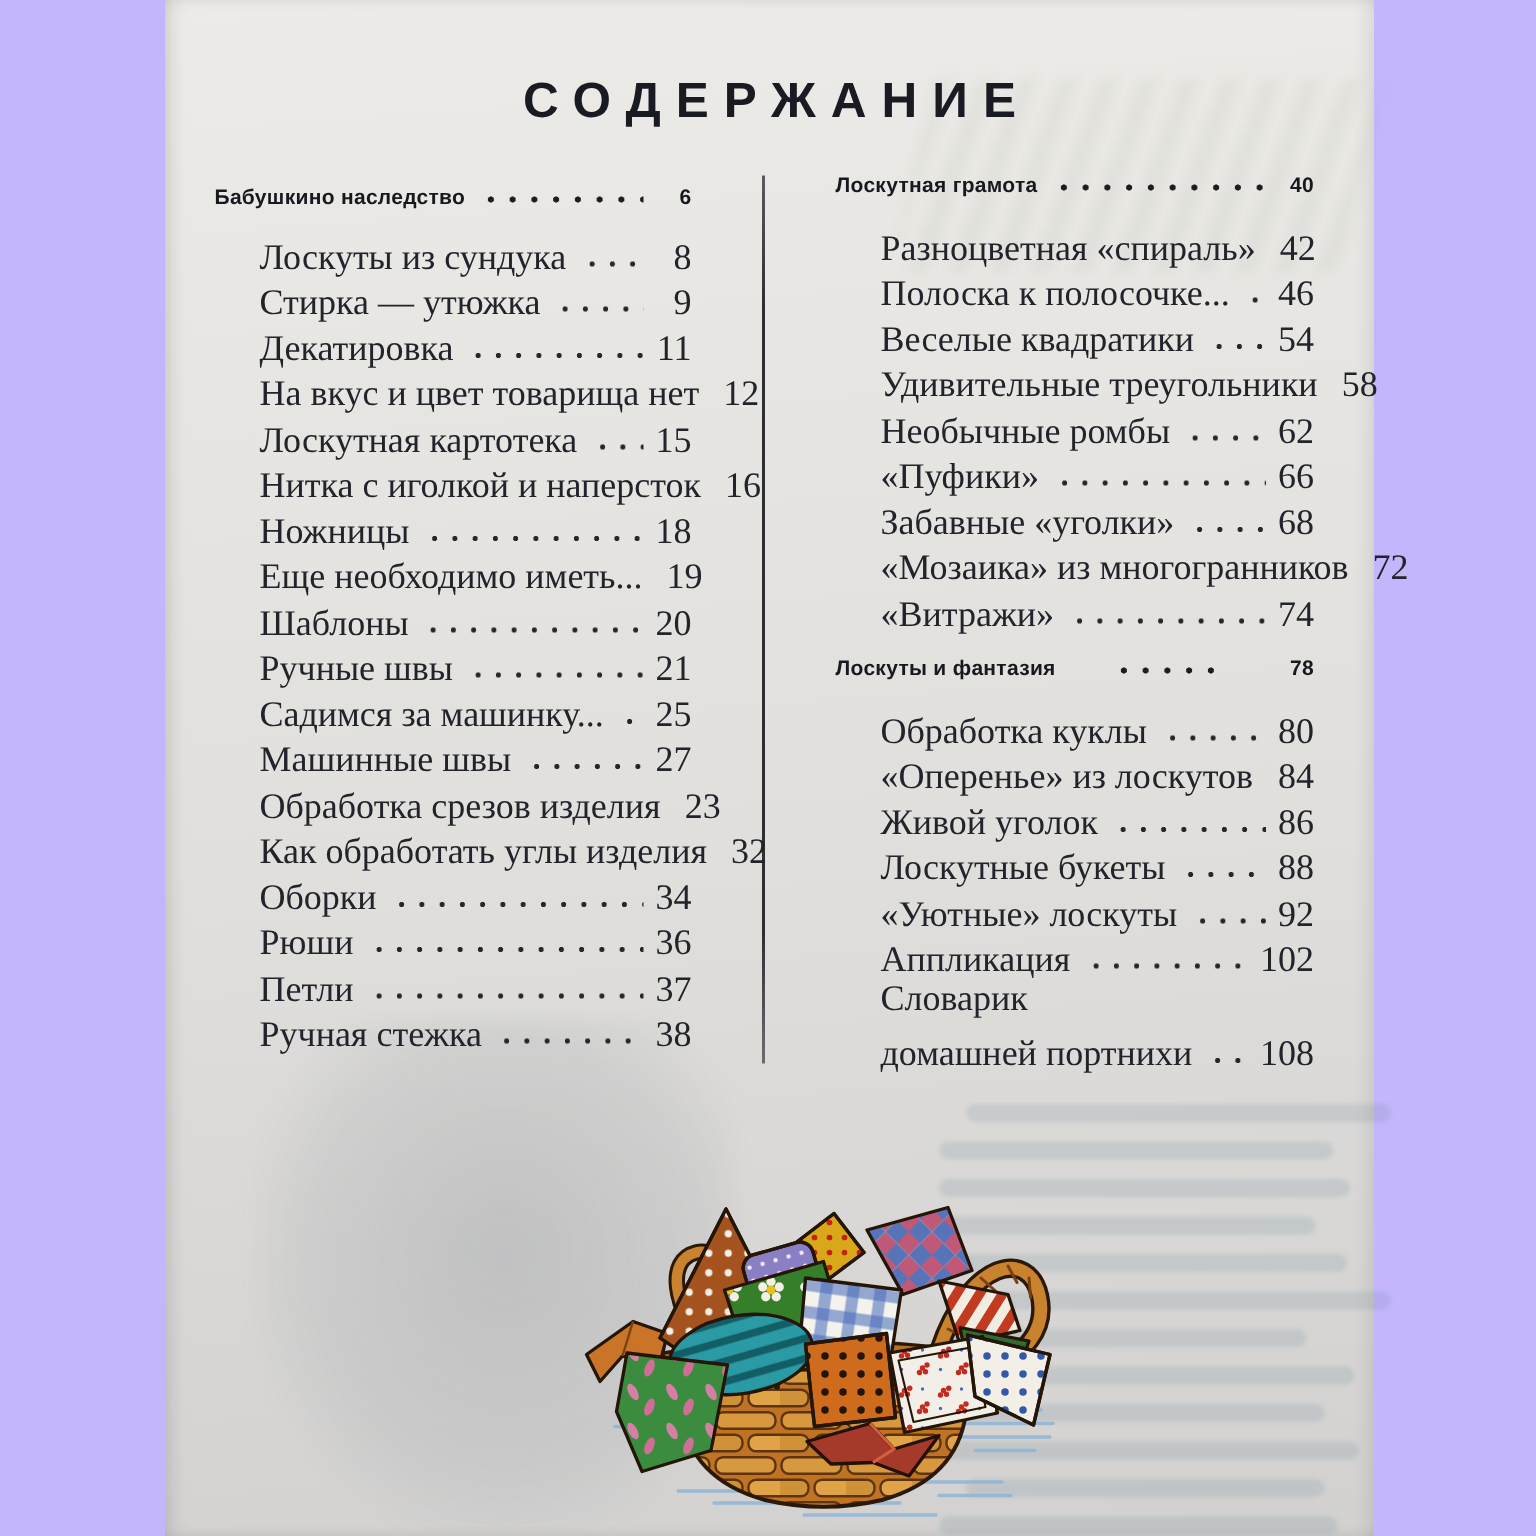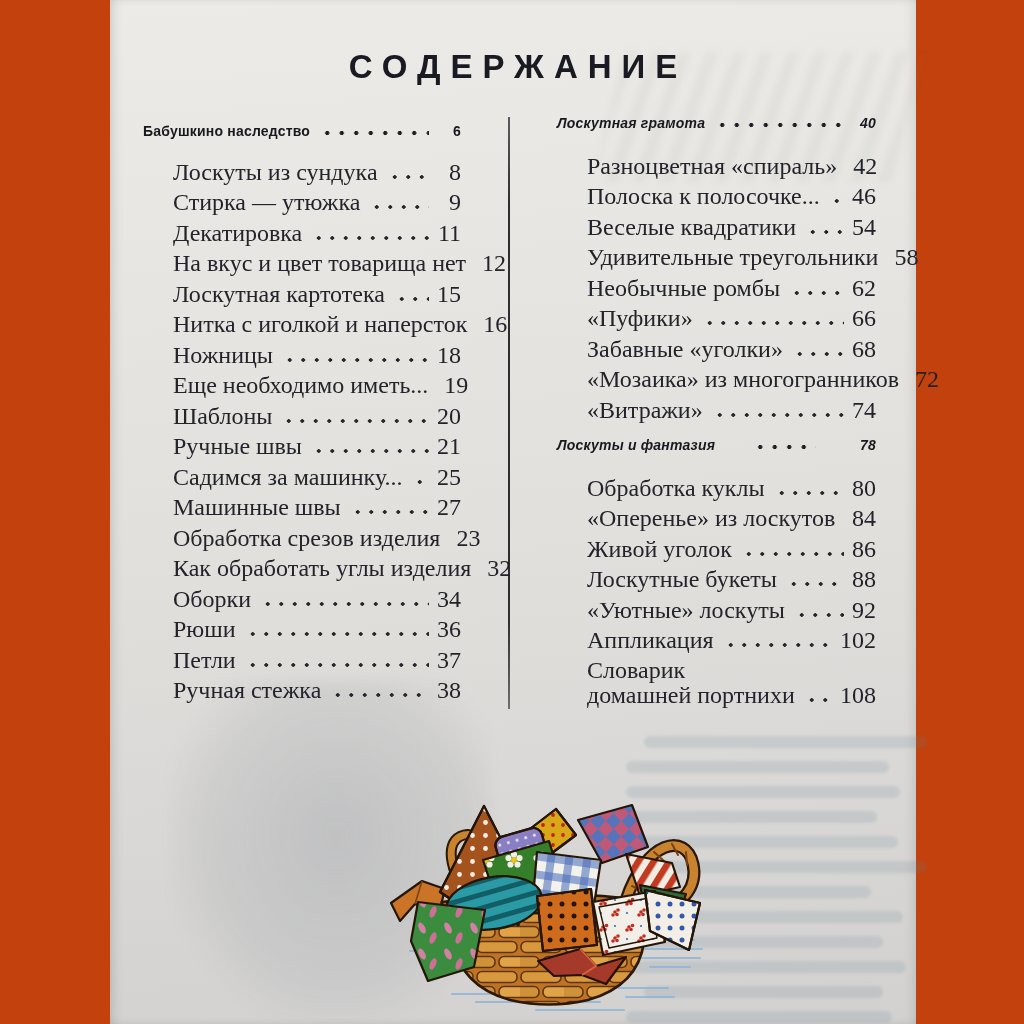--- a/index.html
+++ b/index.html
@@ -1,21 +1,21 @@
 <!DOCTYPE html>
 <html lang="ru"><head>
 <meta charset="utf-8">
 <style>
   html,body{margin:0;padding:0;}
   body{
     width:1024px;height:1024px;position:relative;overflow:hidden;
     background:#ffffff;
     font-family:"Liberation Serif", serif;
   }
-  .photo{position:absolute;inset:0;background:#c2410c;}
+  .photo{position:absolute;inset:0;background:#c4b5fd;}
   
   .page{
     position:absolute;left:110px;top:0;width:806px;height:1024px;
     background:linear-gradient(176deg,#edebe7 0%,#e6e5e1 28%,#e0dfdc 55%,#d8d7d5 80%,#d2d1d0 100%);
     box-shadow:inset 7px 0 14px -7px rgba(0,0,0,.20), inset -7px 0 14px -7px rgba(0,0,0,.14);
   }
   
   .ghost{position:absolute;pointer-events:none;}
   .g-blob{
     left:60px;top:680px;width:320px;height:340px;
@@ -52,35 +52,35 @@
   .col-right{left:447px;top:115px;width:319px;}
   .row{display:flex;align-items:baseline;height:30.5px;}
   .row.item{
     font-family:"Liberation Serif", serif;font-size:24px;
     padding-left:30px;
   }
   .row.section{
     font-family:"Liberation Sans", sans-serif;font-weight:700;font-size:14px;
     letter-spacing:.2px;color:#18181f;margin-bottom:5px;
   }
-  .col-right .row.section{margin-bottom:7px;font-style:italic;}
+  .col-right .row.section{margin-bottom:7px;}
   .col-right .row.section:not(:first-child){margin-top:10px;gap:28px;}
   .lbl{white-space:nowrap;}
   .pg{margin-left:5px;flex-shrink:0;min-width:24px;text-align:right;}
   .dots{
     flex:1;height:6px;margin:0 3px 0 8px;min-width:0;
     background-image:radial-gradient(circle, #26262c 1.55px, rgba(0,0,0,0) 1.95px);
     background-size:13.5px 6px;background-repeat:repeat-x;
     background-position:2px bottom;
   }
   .row.section .dots{
     background-image:radial-gradient(circle, #1c1c23 1.85px, rgba(0,0,0,0) 2.25px);
     background-size:14.5px 6px;
   }
-  .row.twoline{height:58px;flex-direction:column;align-items:stretch;justify-content:flex-start;}
+  .row.twoline{height:58px;flex-direction:column;align-items:stretch;justify-content:flex-end;gap:12px;}
   .row.twoline .l1{line-height:25px;}
   .row.twoline .l2{display:flex;align-items:baseline;line-height:25px;}
   
   .basket{position:absolute;left:278px;top:790px;}
 </style>
 </head>
 <body>
 
 <div class="photo">
   <div class="page">

